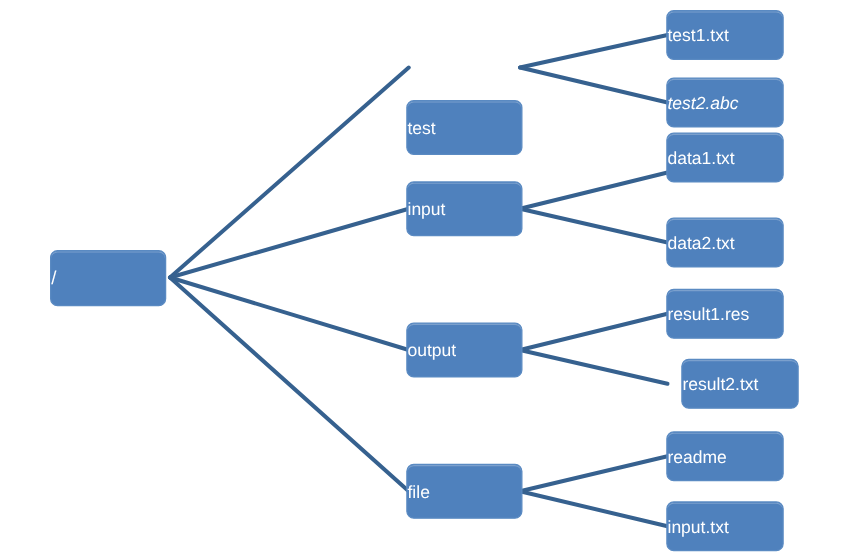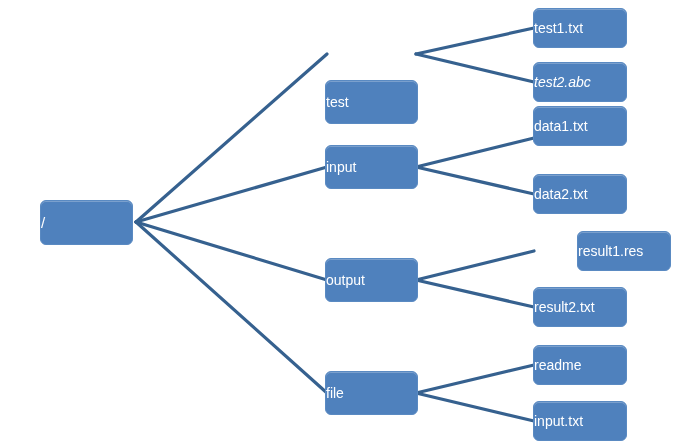--- a/index.html
+++ b/index.html
@@ -41,22 +41,22 @@
 
   .dir-test    { top: 32px; margin-top: 48px;  }
   .dir-input   { top: 145px; }
   .dir-output  { top: 258px; }
   .dir-other   { top: 371px; }
 
   .file-0 { top: 8px;   }
   .file-1 { top: 62px; font-style: italic;  }
   .file-2 { top: 106px; }
   .file-3 { top: 174px; }
-  .file-4 { top: 231px; margin-left: 44px; }
-  .file-5 { top: 287px; }
+  .file-4 { top: 231px; }
+  .file-5 { top: 287px; margin-left: 12px; }
   .file-6 { top: 345px; }
   .file-7 { top: 401px; }
 </style>
 </head>
 <body>
 
 <div class="canvas">
 
   <svg class="connectors" viewBox="0 0 678 447" xmlns="http://www.w3.org/2000/svg">
     <g stroke="#36618f" stroke-width="3.2" stroke-linecap="round" fill="none">

